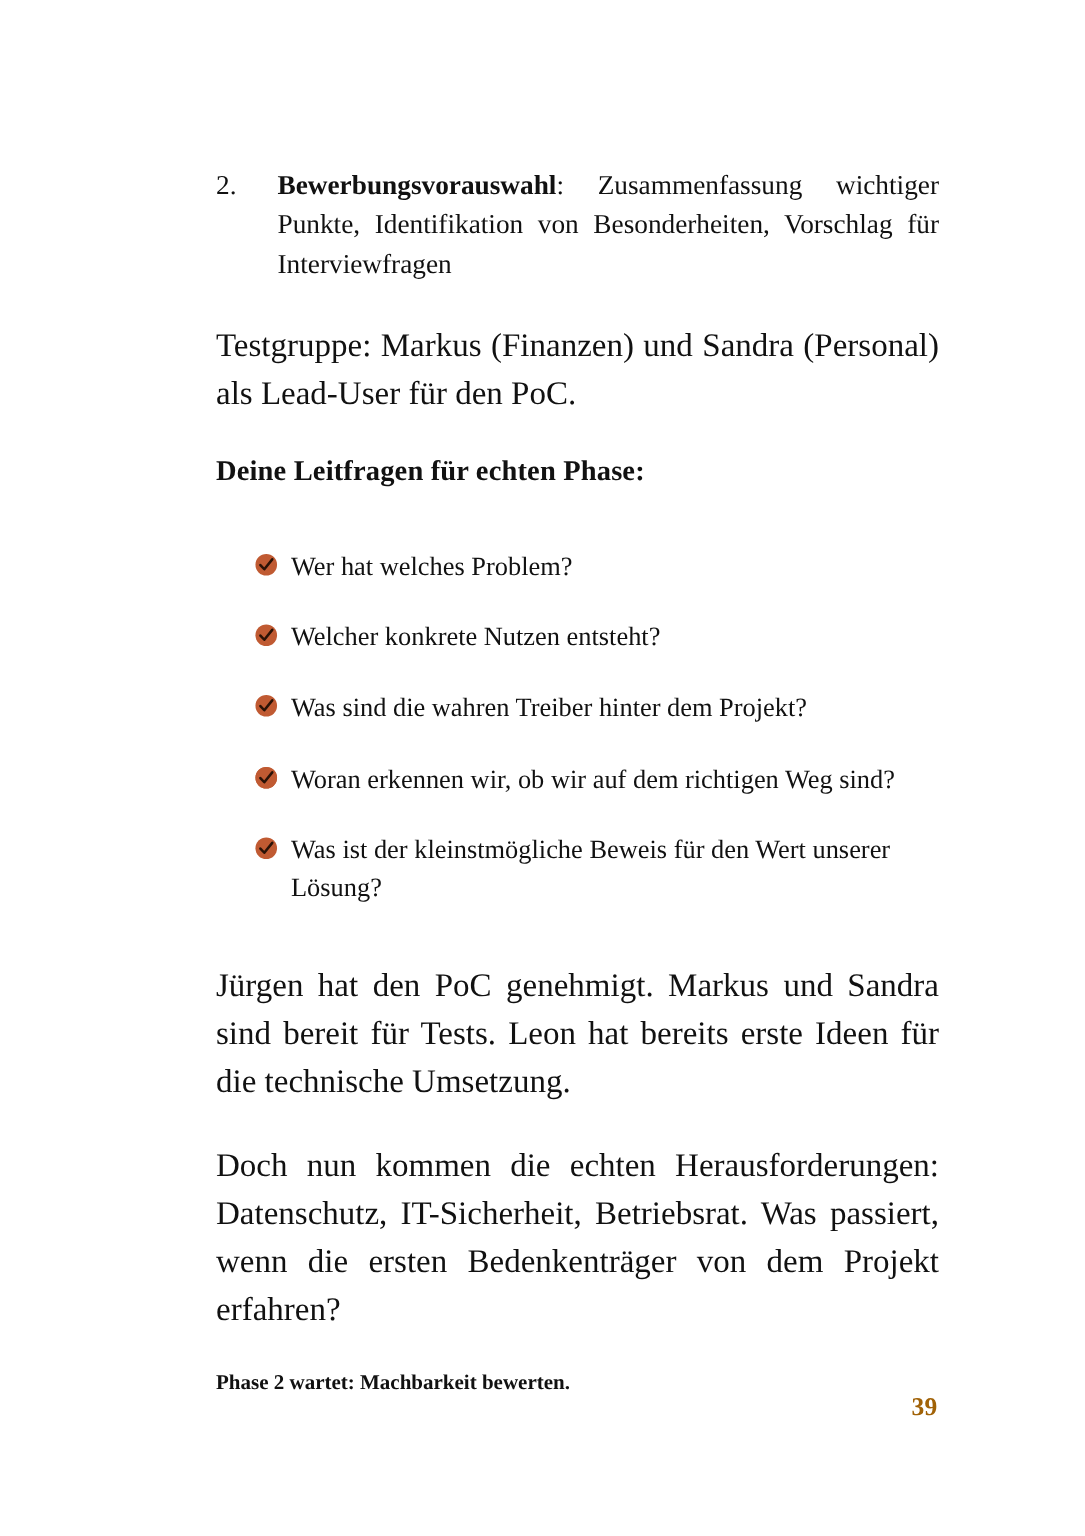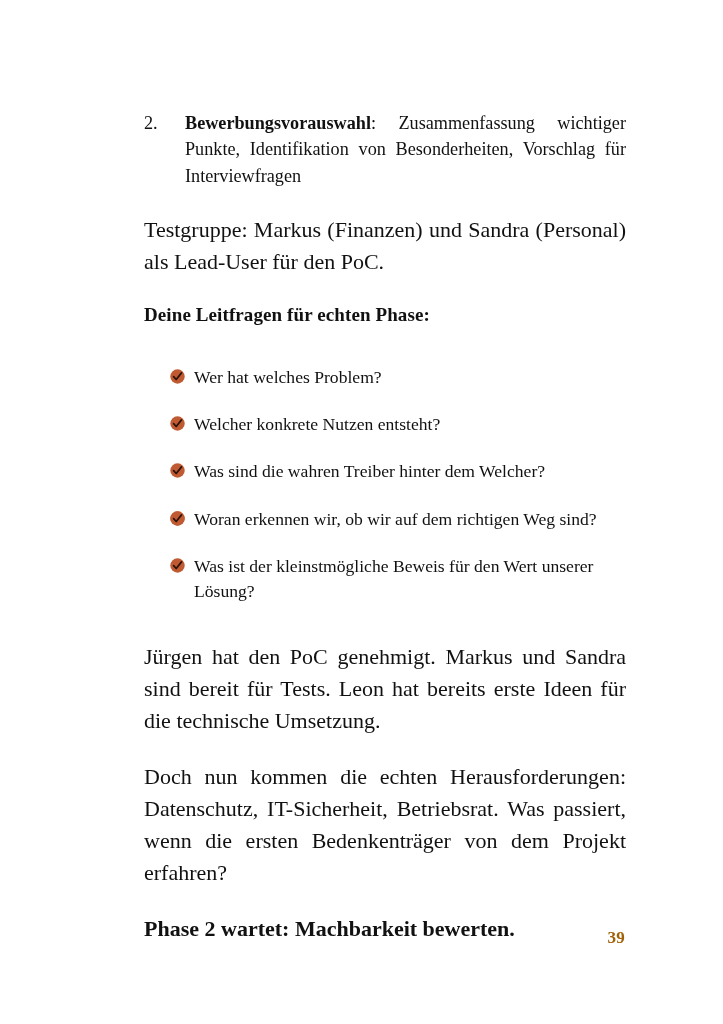--- a/index.html
+++ b/index.html
@@ -101,21 +101,21 @@
     top: 4px;
     width: 15px;
     height: 15px;
     display: block;
   }
   .check-icon svg { display: block; }
 
   
   p.closing-bold {
     margin: 0;
-    font-size: 22px;
+    font-size: 14px;
     font-weight: bold;
     line-height: 1.455;
   }
 
   
   .folio {
     position: absolute;
     left: 0;
     top: 928px;
     width: 625px;
@@ -167,21 +167,21 @@
         </span>
         <span>Welcher konkrete Nutzen entsteht?</span>
       </li>
       <li>
         <span class="check-icon">
           <svg width="15" height="15" viewBox="0 0 15 15" xmlns="http://www.w3.org/2000/svg">
             <circle cx="7.5" cy="7.5" r="7.2" fill="#c05a32"></circle>
             <path d="M3.6 7.7 L6.2 10.5 L11.5 3.9" stroke="#2a1206" stroke-width="1.7" fill="none" stroke-linecap="round" stroke-linejoin="round"></path>
           </svg>
         </span>
-        <span>Was sind die wahren Treiber hinter dem Welcher?</span>
+        <span>Was sind die wahren Treiber hinter dem Projekt?</span>
       </li>
       <li>
         <span class="check-icon">
           <svg width="15" height="15" viewBox="0 0 15 15" xmlns="http://www.w3.org/2000/svg">
             <circle cx="7.5" cy="7.5" r="7.2" fill="#c05a32"></circle>
             <path d="M3.6 7.7 L6.2 10.5 L11.5 3.9" stroke="#2a1206" stroke-width="1.7" fill="none" stroke-linecap="round" stroke-linejoin="round"></path>
           </svg>
         </span>
       </li>
       <li>

